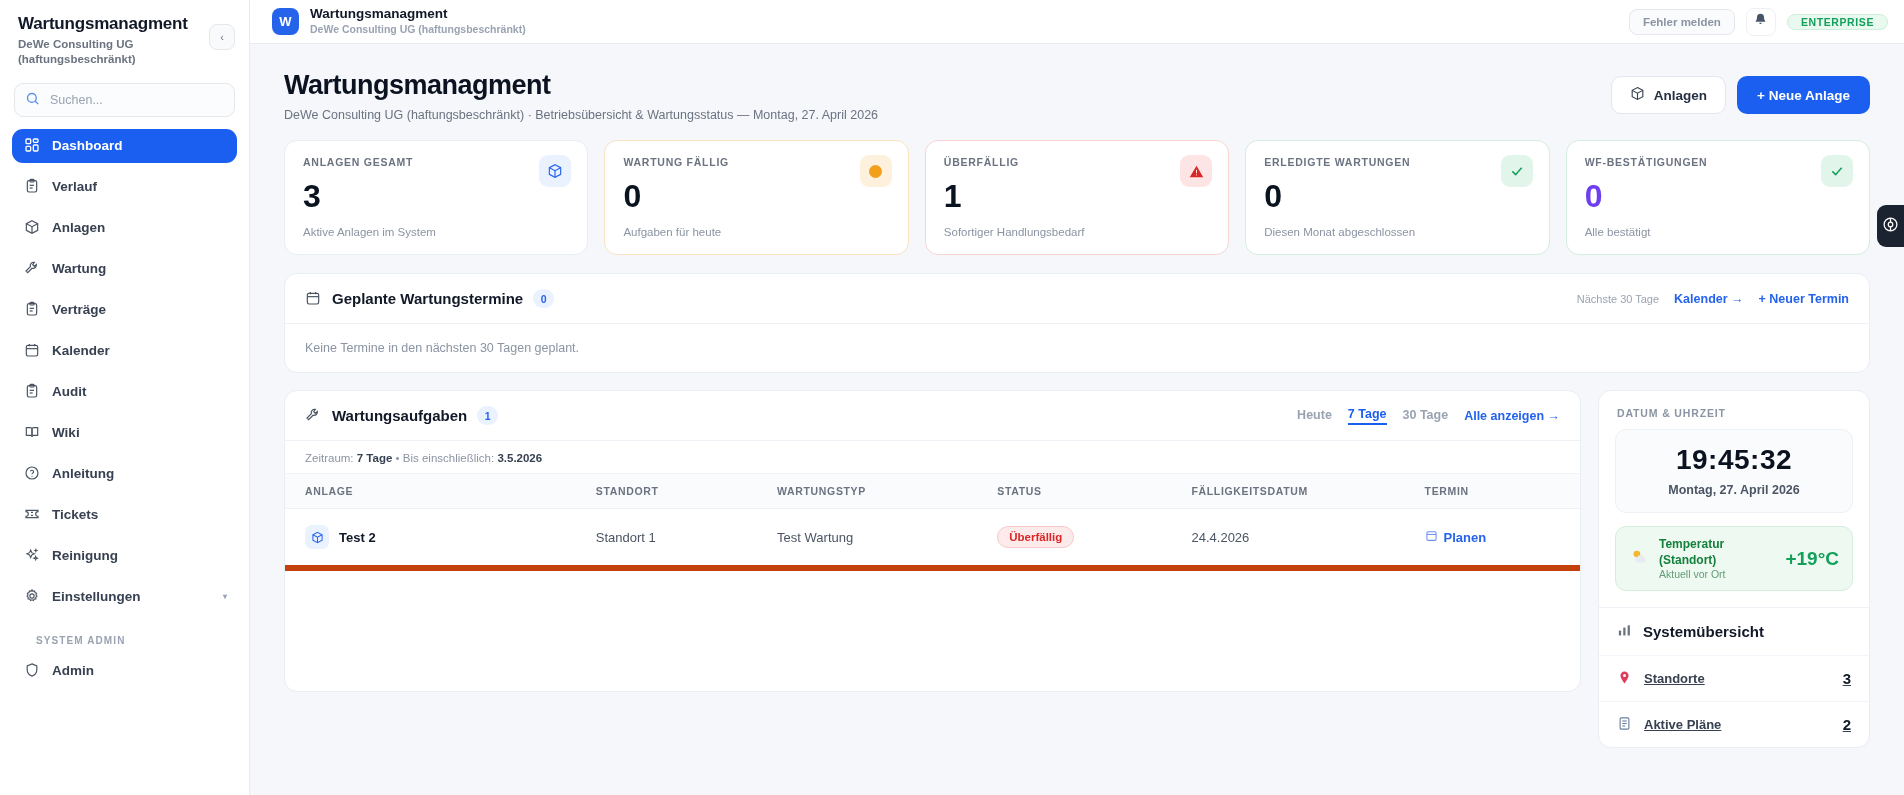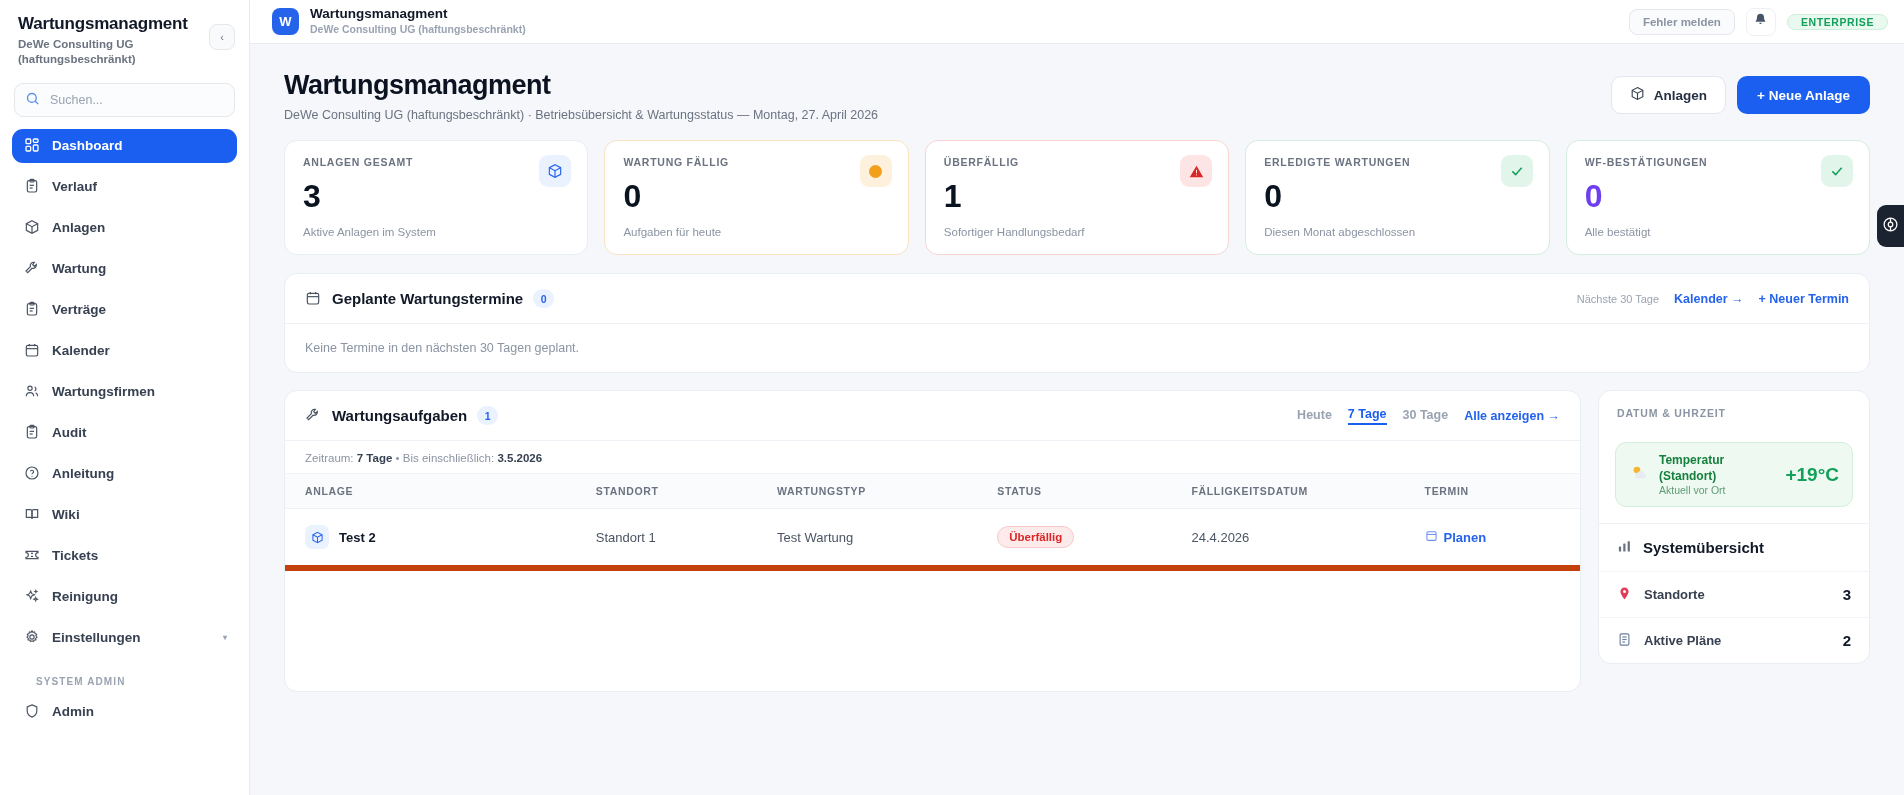--- a/index.html
+++ b/index.html
@@ -190,21 +190,21 @@
     margin: 13px 16px 16px 16px; background: #eefaf1; border: 1px solid #d4eedd;
     border-radius: 11px; padding: 10px 13px; display: flex; align-items: center; gap: 10px;
   }
   .temp-title { font-size: 12px; font-weight: 700; color: #15803d; line-height: 1.3; }
   .temp-sub { font-size: 10.5px; color: #5f9b75; }
   .temp-val { margin-left: auto; font-size: 19px; font-weight: 800; color: #13a05a; }
   .sys-head { display: flex; align-items: center; gap: 9px; padding: 15px 18px; border-top: 1px solid #eef1f6; }
   .sys-title { font-size: 15px; font-weight: 700; color: #111827; }
   .sys-row {
     display: flex; align-items: center; gap: 10px;
-    padding: 14px 18px; border-top: 1px solid #f2f4f9; font-size: 13px; color: #374151; font-weight: 600;
+    padding: 14px 18px; border-top: 1px solid #f2f4f9; font-size: 13px; color: #374151; font-weight: 600; text-decoration: underline;
   }
   .sys-val { margin-left: auto; font-size: 15px; font-weight: 800; color: #111827; }
 
   .access-fab {
     position: absolute; right: 0; top: 205px; width: 27px; height: 42px;
     background: #1b2230; border-radius: 9px 0 0 9px;
     display: flex; align-items: center; justify-content: center; cursor: pointer;
   }
 </style>
 </head>
@@ -295,63 +295,52 @@
           <svg viewBox="0 0 24 24" width="16" height="16" fill="none" stroke-width="1.8">
               <rect x="3.5" y="5" width="17" height="16" rx="2.5"></rect>
               <line x1="3.5" y1="10" x2="20.5" y2="10"></line>
               <line x1="8" y1="3" x2="8" y2="6.5"></line>
               <line x1="16" y1="3" x2="16" y2="6.5"></line>
             </svg>
         </span>
         <span>Kalender</span>
       </div>
 
-      <div class="nav-item">
-        <span class="icon">
-          <svg viewBox="0 0 24 24" width="16" height="16" fill="none" stroke-width="1.8">
-              <circle cx="9" cy="8" r="3.2"></circle>
-              <path d="M3.5 20c0-3.2 2.5-5.5 5.5-5.5s5.5 2.3 5.5 5.5"></path>
-              <path d="M16 6.2a3 3 0 0 1 0 5.6"></path>
-              <path d="M17.5 14.8c1.9.8 3 2.6 3 5.2"></path>
-            </svg>
-        </span>
-        <span>Wartungsfirmen</span>
-      </div>
 
       <div class="nav-item">
         <span class="icon">
           <svg viewBox="0 0 24 24" width="16" height="16" fill="none" stroke-width="1.8">
               <rect x="5" y="4" width="14" height="17" rx="2.5"></rect>
               <rect x="9" y="2" width="6" height="4" rx="1.2"></rect>
               <line x1="8.5" y1="11" x2="15" y2="11"></line>
               <line x1="8.5" y1="15" x2="13" y2="15"></line>
             </svg>
         </span>
         <span>Audit</span>
       </div>
 
       <div class="nav-item">
         <span class="icon">
           <svg viewBox="0 0 24 24" width="16" height="16" fill="none" stroke-width="1.8">
+              <path d="M3.5 5.5h6A2.5 2.5 0 0 1 12 8v11a2 2 0 0 0-2-2H3.5z"></path>
+              <path d="M20.5 5.5h-6A2.5 2.5 0 0 0 12 8v11a2 2 0 0 1 2-2h6.5z"></path>
+            </svg>
+        </span>
+        <span>Wiki</span>
+      </div>
+
+      <div class="nav-item">
+        <span class="icon">
+          <svg viewBox="0 0 24 24" width="16" height="16" fill="none" stroke-width="1.8">
               <circle cx="12" cy="12" r="9"></circle>
               <path d="M9.6 9.4a2.5 2.5 0 0 1 4.8.9c0 1.7-2.4 2-2.4 3.4"></path>
               <circle cx="12" cy="17" r=".9" fill="#4b5563" stroke="none"></circle>
             </svg>
         </span>
         <span>Anleitung</span>
-      </div>
-
-      <div class="nav-item">
-        <span class="icon">
-          <svg viewBox="0 0 24 24" width="16" height="16" fill="none" stroke-width="1.8">
-              <path d="M3.5 5.5h6A2.5 2.5 0 0 1 12 8v11a2 2 0 0 0-2-2H3.5z"></path>
-              <path d="M20.5 5.5h-6A2.5 2.5 0 0 0 12 8v11a2 2 0 0 1 2-2h6.5z"></path>
-            </svg>
-        </span>
-        <span>Wiki</span>
       </div>
 
       <div class="nav-item">
         <span class="icon">
           <svg viewBox="0 0 24 24" width="16" height="16" fill="none" stroke-width="1.8">
               <path d="M3 8.5V6.5h18v2a2.2 2.2 0 0 0 0 7v2H3v-2a2.2 2.2 0 0 0 0-7z"></path>
               <line x1="10.5" y1="9.5" x2="13.5" y2="9.5"></line>
               <line x1="10.5" y1="14" x2="13.5" y2="14"></line>
             </svg>
         </span>
@@ -588,20 +577,24 @@
                   </span>
                 </td>
               </tr>
             </tbody>
           </table>
           <div style="height:120px"></div>
         </section>
 
         <aside class="panel lower-right">
           <div class="side-label">DATUM &amp; UHRZEIT</div>
+          <div class="clock-box">
+            <div class="clock-time">19:45:32</div>
+            <div class="clock-date">Montag, 27. April 2026</div>
+          </div>
 
           <div class="temp-box">
             <span>
               <svg viewBox="0 0 24 24" width="20" height="20">
                   <circle cx="9.5" cy="8.5" r="4" fill="#f5b731"></circle>
                   <path d="M10 18.5a3.4 3.4 0 0 1 .3-6.7 4.5 4.5 0 0 1 8.4 1.6 2.6 2.6 0 0 1-.5 5.1z" fill="#e7ecf3"></path>
                 </svg>
             </span>
             <div>
               <div class="temp-title">Temperatur (Standort)</div>

